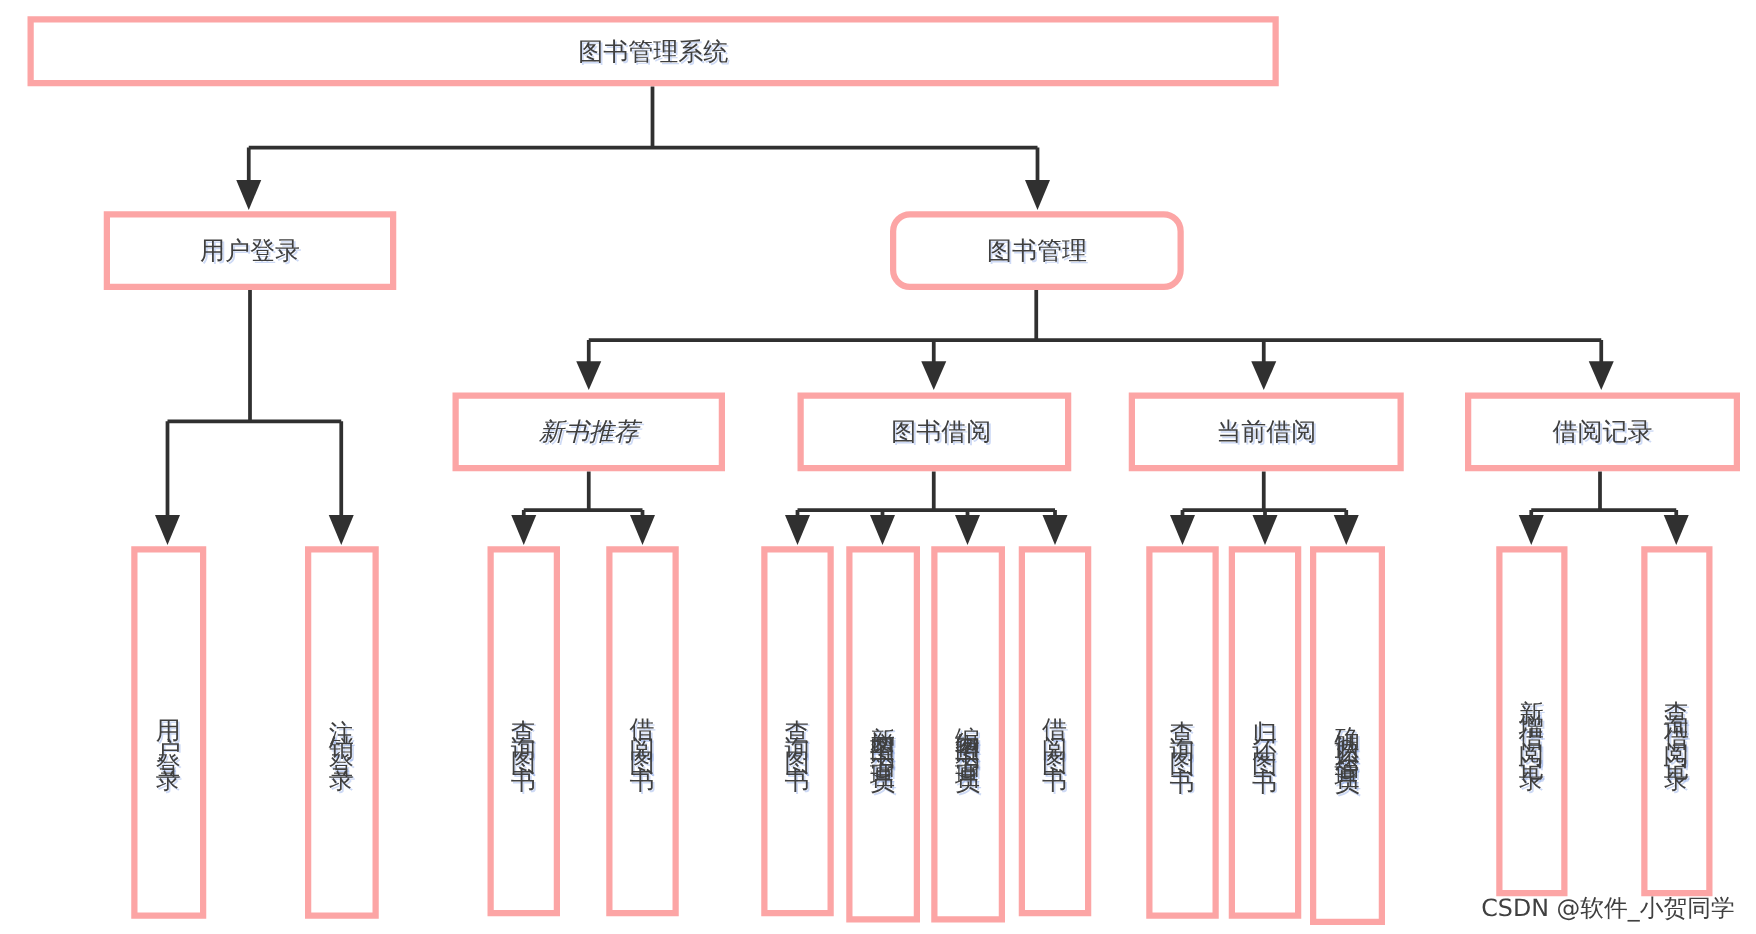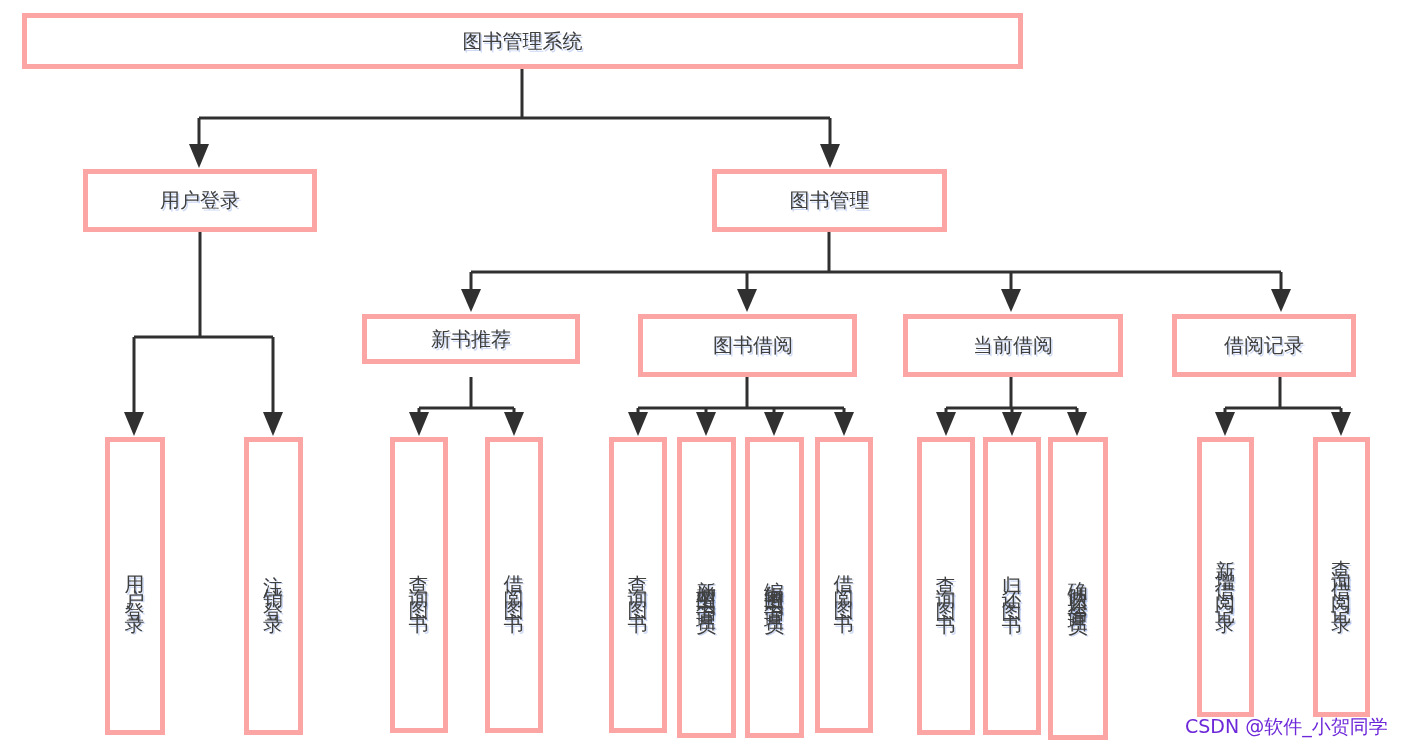--- a/index.html
+++ b/index.html
@@ -36,21 +36,21 @@
     text-shadow:1.5px 1.5px 0 rgba(130,160,230,.40);
     white-space:nowrap;
   }
   .ls-tight{letter-spacing:5px;}
   .ls-mid{letter-spacing:11px;}
   .watermark{
     position:absolute;
     left:1185px;top:714px;
     z-index:5;
     font-size:19px;
-    color:#6d28d9;
+    color:#404040;
     white-space:nowrap;
   }
 </style>
 </head>
 <body>
 
 <div id="canvas">
 
   <svg id="connectors" width="1405" height="747" viewBox="0 0 1405 747">
     <g stroke="#303030" stroke-width="3" fill="none">
@@ -92,34 +92,34 @@
     </g>
   </svg>
 
   <div class="box" style="left:22px;top:13px;width:1001px;height:56px;">
     <span class="hlabel">图书管理系统</span>
   </div>
 
   <div class="box" style="left:83px;top:169px;width:234px;height:63px;">
     <span class="hlabel">用户登录</span>
   </div>
-  <div class="box" style="left:712px;top:169px;width:235px;height:63px;">
+  <div class="box" style="left:712px;top:169px;width:235px;height:63px;border-radius:16px;">
     <span class="hlabel">图书管理</span>
   </div>
 
-  <div class="box" style="left:362px;top:314px;width:218px;height:50px;">
+  <div class="box" style="left:362px;top:314px;width:218px;height:63px;font-style:italic;">
     <span class="hlabel">新书推荐</span>
   </div>
   <div class="box" style="left:638px;top:314px;width:219px;height:63px;padding-left:11px;">
     <span class="hlabel">图书借阅</span>
   </div>
   <div class="box" style="left:903px;top:314px;width:220px;height:63px;">
     <span class="hlabel">当前借阅</span>
   </div>
-  <div class="box" style="left:1172px;top:314px;width:184px;height:63px;">
+  <div class="box" style="left:1172px;top:314px;width:220px;height:63px;">
     <span class="hlabel">借阅记录</span>
   </div>
 
   <div class="box" style="left:105px;top:437px;width:60px;height:298px;">
     <span class="vlabel">用户登录</span>
   </div>
   <div class="box" style="left:244px;top:437px;width:59px;height:298px;">
     <span class="vlabel">注销登录</span>
   </div>
 

